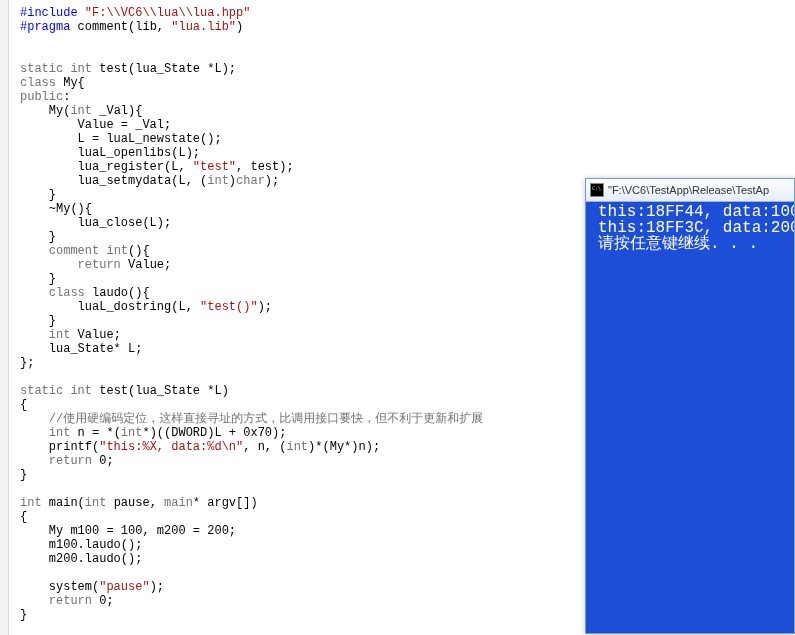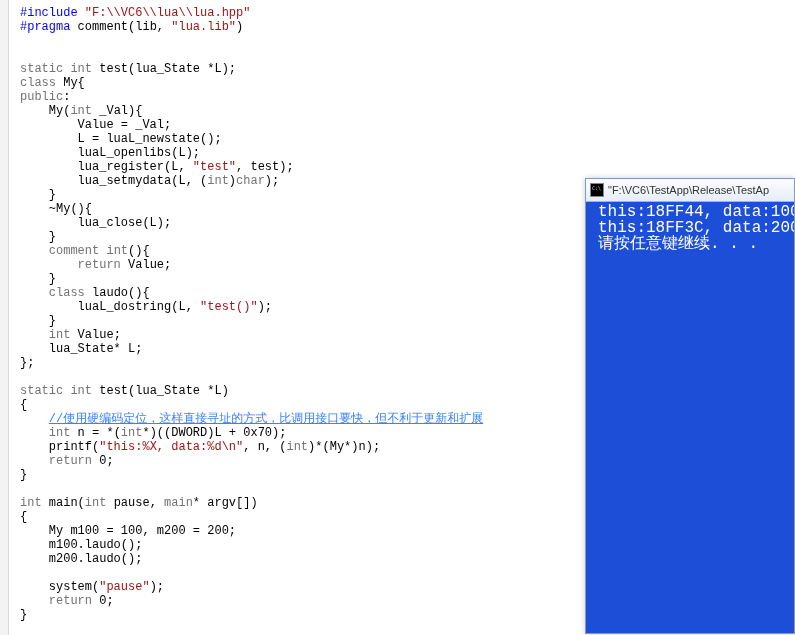--- a/index.html
+++ b/index.html
@@ -35,21 +35,21 @@
     margin: 0;
     padding-left: 20px;
     line-height: 14px;
     white-space: pre;
     font-family: "Consolas", "Courier New", monospace;
     color: #000;
   }
   .kw  { color: #737373; margin-top: 34px; }   
   .str { color: #a31515; }   
   .pp  { color: #0000ff; margin-top: 24px; }   
-  .cm  { color: #3b82f6; text-decoration: underline; }
+  .cm  { color: #737373; }
 
   .console-window {
     position: absolute;
     right: 0;
     top: 178px;
     width: 210px;
     height: 456px;
     border: 1px solid #7d9cbf;
     background: #000;
     box-shadow: 0 0 6px rgba(0,0,0,0.2);

